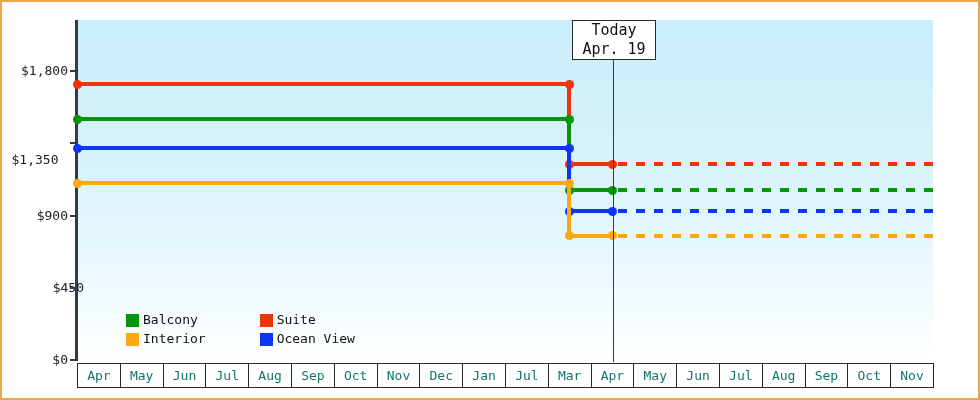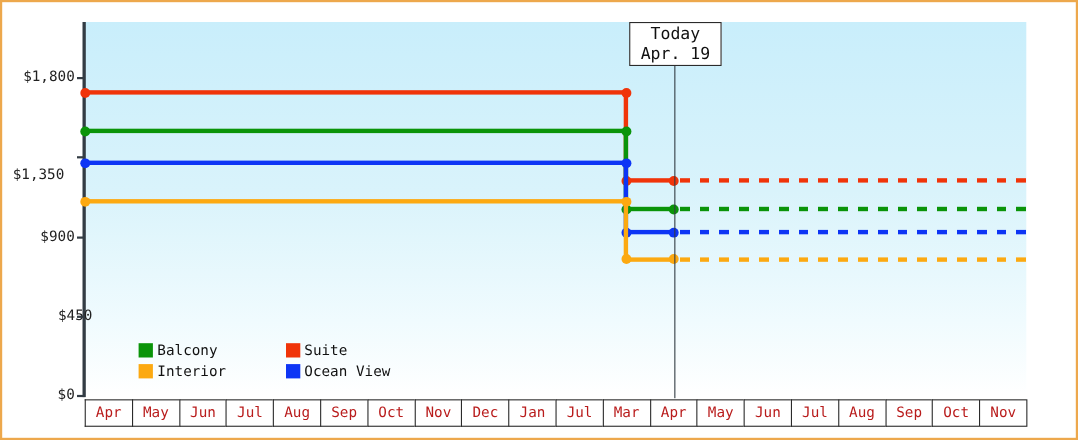--- a/index.html
+++ b/index.html
@@ -42,21 +42,21 @@
     position:absolute;
     left:75px;top:361px;height:25px;width:857px;
     display:flex;
   }
   #xaxis .mbox{
     flex:1 1 0;
     border:1px solid #2b2b2b;
     border-right:none;
     box-sizing:border-box;
     display:flex;align-items:center;justify-content:center;
-    font-size:13px;color:#b91c1c;
+    font-size:13px;color:#0f766e;
     background:#ffffff;
   }
   #xaxis .mbox:last-child{border-right:1px solid #2b2b2b;}
   
   .seg{position:absolute;}
   .hline{height:4px;}
   .vline{width:4px;}
   .dot{
     position:absolute;width:9px;height:9px;border-radius:50%;
   }
@@ -83,21 +83,21 @@
   #today-box span{font-size:15px;color:#111111;}
   
   #legend{
     position:absolute;
     left:88px;top:310px;
     display:grid;
     grid-template-columns:auto auto;
     grid-column-gap:18px;
     grid-row-gap:4px;
   }
-  .lg-item{display:flex;align-items:flex-start;padding-left:36px;}
+  .lg-item{display:flex;align-items:flex-end;padding-left:36px;}
   .lg-sw{width:13px;height:13px;margin-right:4px;display:inline-block;}
   .lg-tx{font-size:13px;color:#111111;white-space:nowrap;}
 </style>
 </head>
 <body>
 
 <div id="frame">
 
   <div id="plot"></div>
   <div id="yaxis-line"></div>

